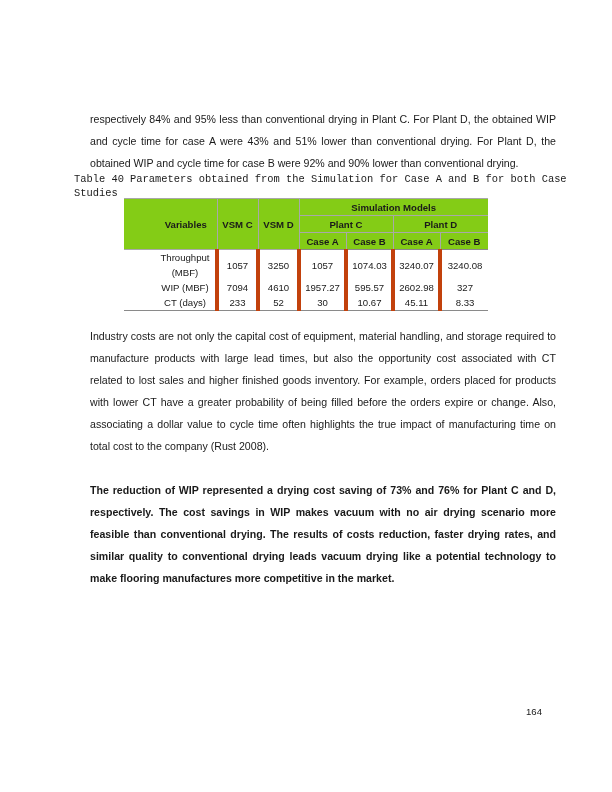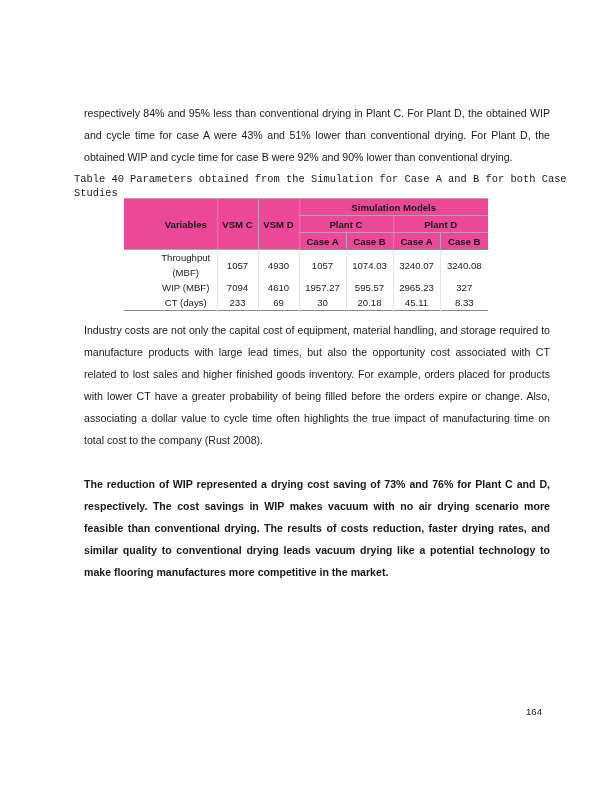--- a/index.html
+++ b/index.html
@@ -4,45 +4,45 @@
 <style>
   html, body { margin: 0; padding: 0; background: #ffffff; }
   body {
     width: 612px; height: 792px; position: relative; overflow: hidden;
     font-family: "Liberation Sans", "DejaVu Sans", sans-serif;
     color: #1a1a1a;
   }
   .para {
     position: absolute; left: 74px; width: 466px;
     font-size: 10.6px; line-height: 22px;
-    text-align: justify; margin: 10px;
+    text-align: justify; margin: 16px;
   }
   #p1 { top: 92px; }
   #caption { position: absolute; left: 74px; top: 172px; font-size: 10.4px; line-height: 14px; font-family: Liberation Mono, monospace; }
   #p2 { top: 309px; }
   #p3 { top: 463px; font-weight: bold; }
   #page-num { position: absolute; left: 526px; top: 706px; font-size: 9.6px; }
 
   table.sim {
     position: absolute; left: 124px; top: 198px;
     border-collapse: collapse; font-size: 9.6px;
     border-top: 1.5px solid #8a8a8a;
     border-bottom: 1.5px solid #8a8a8a;
   }
   table.sim th {
-    background: #ec4899; font-weight: bold; text-align: center;
+    background: #84cc16; font-weight: bold; text-align: center;
     padding: 0; height: 16px; line-height: 15px;
     border: 1px solid #a8a8a8;
   }
   table.sim thead tr:last-child th { border-bottom: 1.5px solid #8a8a8a; }
   table.sim th.first, table.sim td.first { border-left: none; padding-left: 31px; }
   table.sim th.last, table.sim td.last { border-right: none; }
   table.sim td {
     text-align: center; padding: 0; height: 15px; line-height: 15px;
-    border-left: 1px solid #c2410c; border-right: 1px solid #e6e6e6;
+    border-left: 4px solid #c2410c; border-right: 1px solid #e6e6e6;
   }
   col.c0 { width: 93px; }
   col.c1 { width: 41px; }
   col.c2 { width: 41px; }
   col.c3 { width: 47px; }
   col.c4 { width: 47px; }
   col.c5 { width: 47px; }
   col.c6 { width: 48px; }
 </style>
 </head>
@@ -77,41 +77,41 @@
       <th>Case A</th>
       <th>Case B</th>
       <th>Case A</th>
       <th class="last">Case B</th>
     </tr>
   </thead>
   <tbody>
     <tr>
       <td class="first">Throughput (MBF)</td>
       <td>1057</td>
-      <td>4930</td>
+      <td>3250</td>
       <td>1057</td>
       <td>1074.03</td>
       <td>3240.07</td>
       <td class="last">3240.08</td>
     </tr>
     <tr>
       <td class="first">WIP (MBF)</td>
       <td>7094</td>
       <td>4610</td>
       <td>1957.27</td>
       <td>595.57</td>
-      <td>2965.23</td>
+      <td>2602.98</td>
       <td class="last">327</td>
     </tr>
     <tr>
       <td class="first">CT (days)</td>
       <td>233</td>
-      <td>69</td>
+      <td>52</td>
       <td>30</td>
-      <td>20.18</td>
+      <td>10.67</td>
       <td>45.11</td>
       <td class="last">8.33</td>
     </tr>
   </tbody>
 </table>
 
 <p class="para" id="p2">Industry costs are not only the capital cost of equipment, material handling, and storage required to manufacture products with large lead times, but also the opportunity cost associated with CT related to lost sales and higher finished goods inventory. For example, orders placed for products with lower CT have a greater probability of being filled before the orders expire or change. Also, associating a dollar value to cycle time often highlights the true impact of manufacturing time on total cost to the company (Rust 2008).</p>
 
 <p class="para" id="p3">The reduction of WIP represented a drying cost saving of 73% and 76% for Plant C and D, respectively. The cost savings in WIP makes vacuum with no air drying scenario more feasible than conventional drying. The results of costs reduction, faster drying rates, and similar quality to conventional drying leads vacuum drying like a potential technology to make flooring manufactures more competitive in the market.</p>
 

